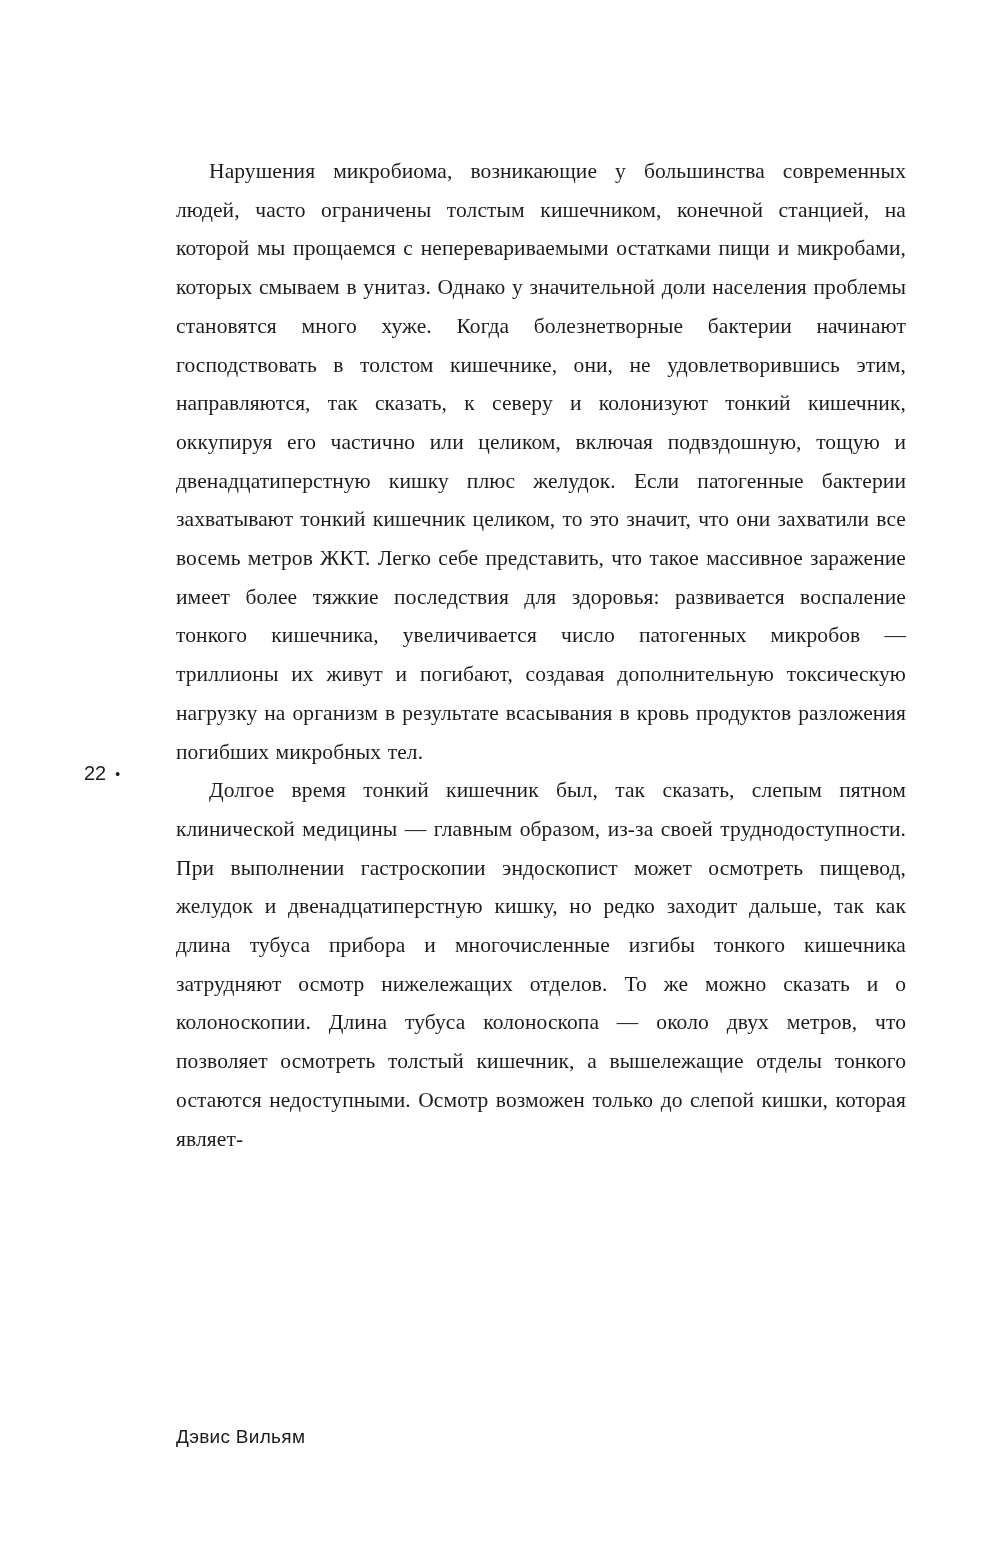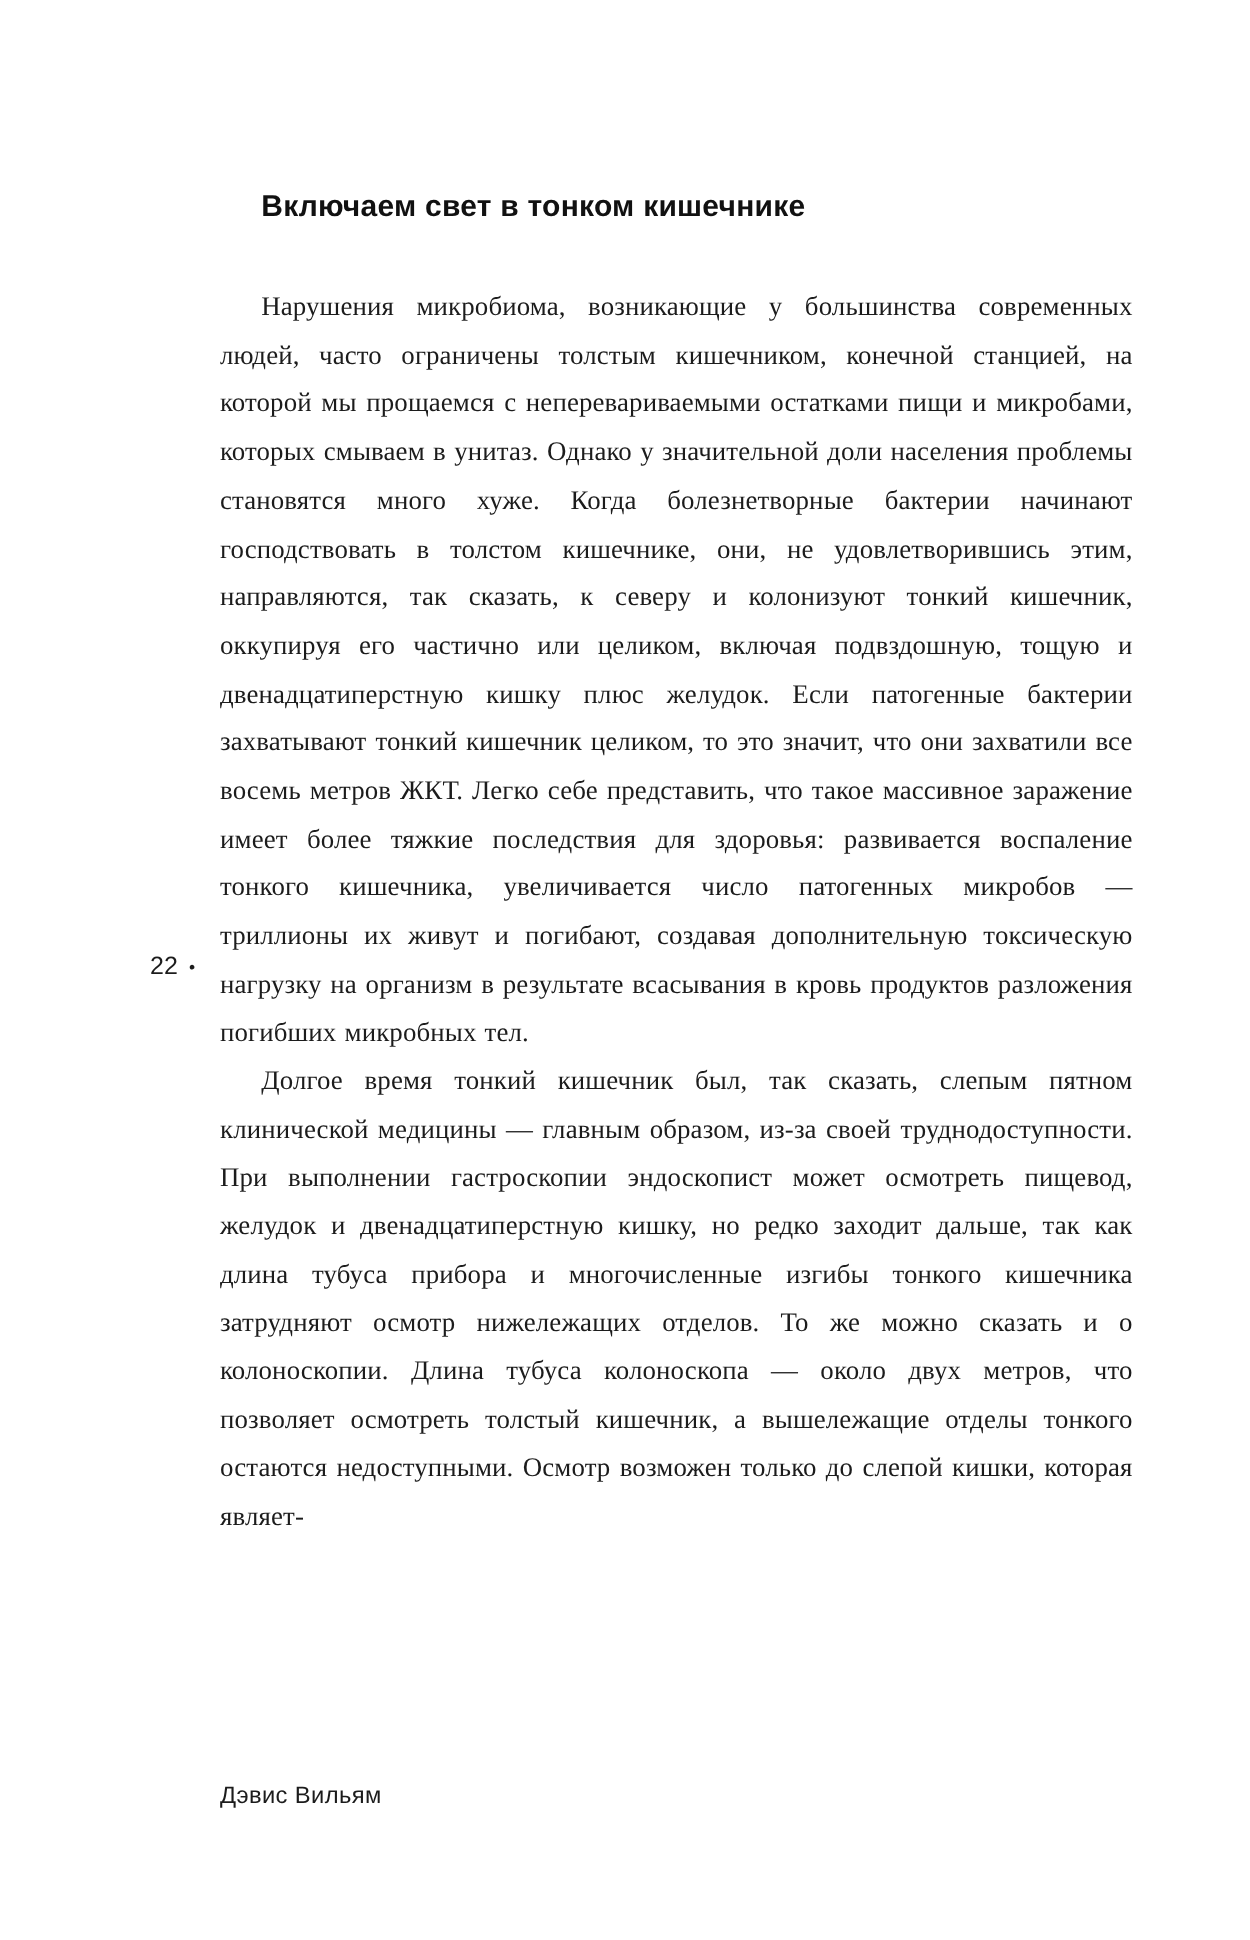--- a/index.html
+++ b/index.html
@@ -40,21 +40,20 @@
     color: #1c1c1c;
     font-family: Liberation Serif, serif;
   }
   .margin-page-number {
     position: absolute;
     left: 84px;
     top: 762px;
     font-size: 20px;
     color: #1c1c1c;
     white-space: nowrap;
-    margin-left: 36px;
   }
   .margin-page-number .bullet {
     font-size: 14px;
     vertical-align: 1px;
     padding-left: 9px;
   }
   .footer-author {
     position: absolute;
     left: 176px;
     top: 1426px;
@@ -67,21 +66,20 @@
 </head>
 <body>
 
 <div class="page">
 
   <div class="margin-page-number">
     <span>22</span><span class="bullet">•</span>
   </div>
 
   <div class="text-block">
-    <h1 class="heading">Включаем свет в тонком кишечнике</h1>
 
     <p class="body-paragraph">Нарушения микробиома, возникающие у большинства современных людей, часто ограничены толстым кишечником, конечной станцией, на которой мы прощаемся с неперевариваемыми остатками пищи и микробами, которых смываем в унитаз. Однако у значительной доли населения проблемы становятся много хуже. Когда болезнетворные бактерии начинают господствовать в толстом кишечнике, они, не удовлетворившись этим, направляются, так сказать, к северу и колонизуют тонкий кишечник, оккупируя его частично или целиком, включая подвздошную, тощую и двенадцатиперстную кишку плюс желудок. Если патогенные бактерии захватывают тонкий кишечник целиком, то это значит, что они захватили все восемь метров ЖКТ. Легко себе представить, что такое массивное заражение имеет более тяжкие последствия для здоровья: развивается воспаление тонкого кишечника, увеличивается число патогенных микробов — триллионы их живут и погибают, создавая дополнительную токсическую нагрузку на организм в результате всасывания в кровь продуктов разложения погибших микробных тел.</p>
 
     <p class="body-paragraph">Долгое время тонкий кишечник был, так сказать, слепым пятном клинической медицины — главным образом, из-за своей труднодоступности. При выполнении гастроскопии эндоскопист может осмотреть пищевод, желудок и двенадцатиперстную кишку, но редко заходит дальше, так как длина тубуса прибора и многочисленные изгибы тонкого кишечника затрудняют осмотр нижележащих отделов. То же можно сказать и о колоноскопии. Длина тубуса колоноскопа — около двух метров, что позволяет осмотреть толстый кишечник, а вышележащие отделы тонкого остаются недоступными. Осмотр возможен только до слепой кишки, которая являет-</p>
   </div>
 
   <div class="footer-author">Дэвис Вильям</div>
 
 </div>
 

